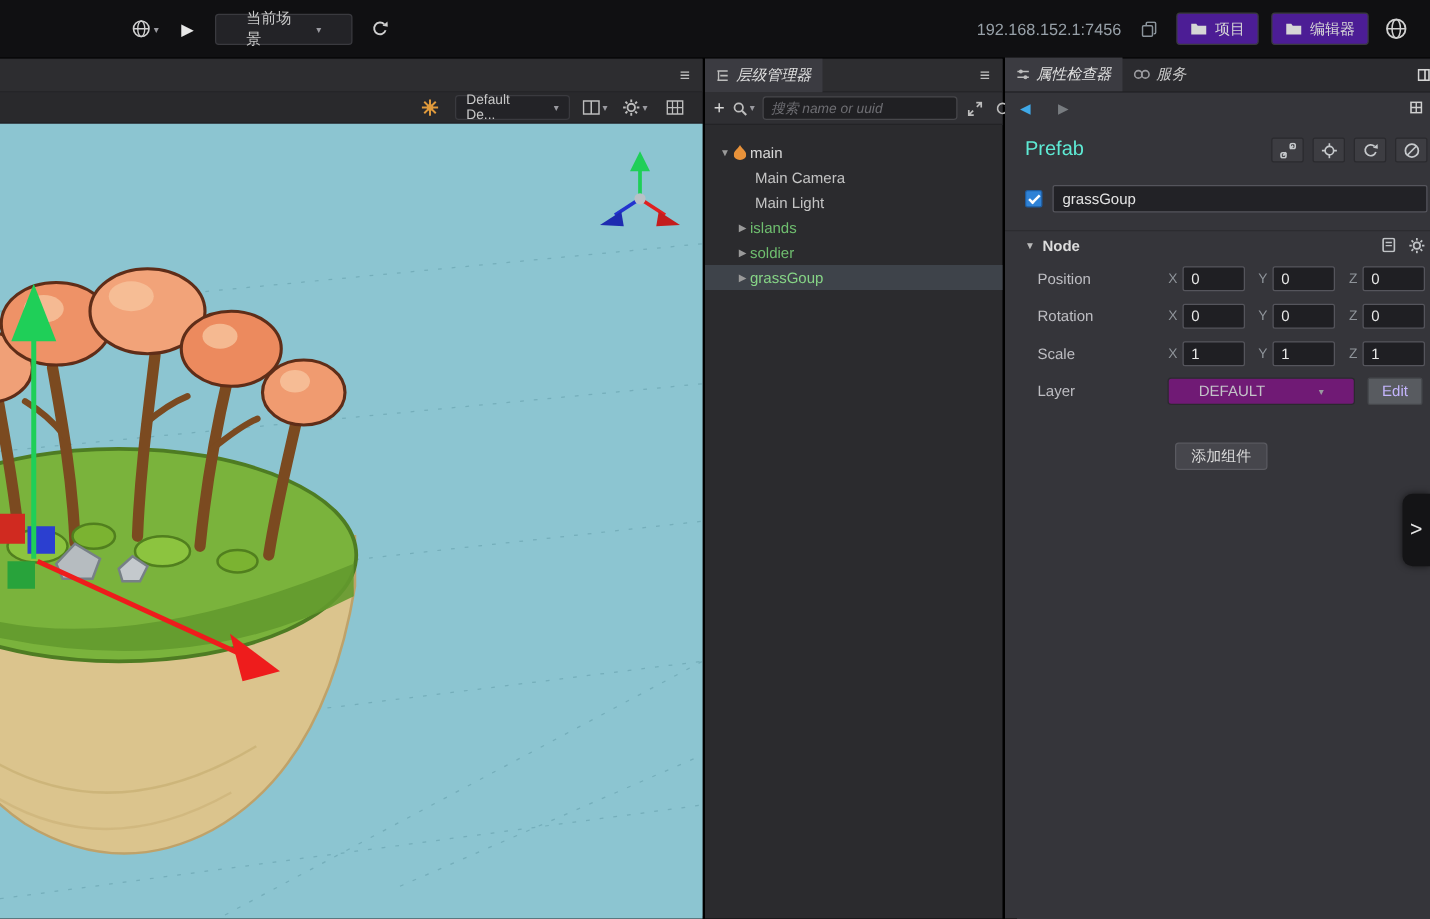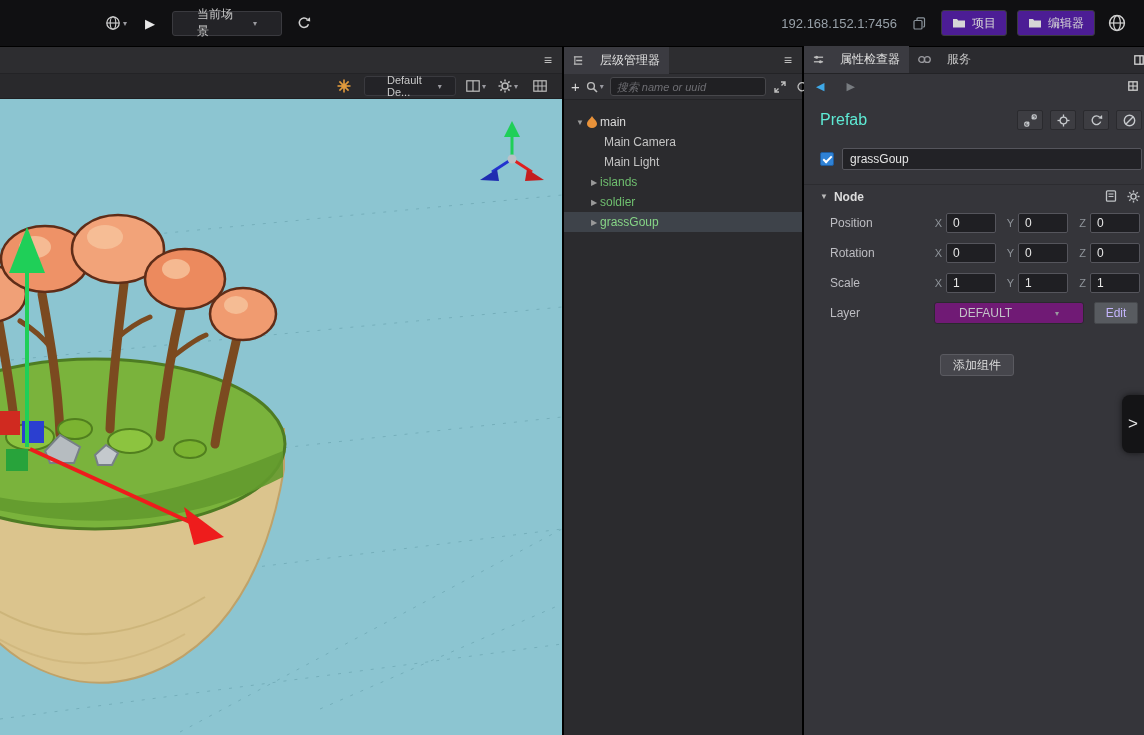--- a/index.html
+++ b/index.html
@@ -26,27 +26,27 @@
   
   .panels { display:flex; height:688px; background:#000; gap:2px; }
   .panel-header { height:27px; background:#2d2d30; border-bottom:1px solid #232326;
     display:flex; align-items:center; padding:0 10px; color:#c6c6c6; font-size:12px; }
   .menu-glyph { margin-left:auto; color:#bdbdbd; font-size:14px; cursor:pointer; }
 
   
   .scene-panel { width:562px; display:flex; flex-direction:column; background:#2a2a2c; }
   .scene-toolbar { height:25px; background:#29292c; display:flex; align-items:center; justify-content:flex-end;
     gap:8px; padding-right:10px; border-bottom:1px solid #1f1f22; }
-  .camera-select { width:92px; height:20px; font-size:11px; padding:0 22px; }
+  .camera-select { width:92px; height:20px; font-size:11px; padding:0 8px; }
   .viewport { flex:1; position:relative; overflow:hidden; background:#8cc5d1; }
   .viewport svg { display:block; }
 
   
   .hier-panel { width:238px; display:flex; flex-direction:column; background:#2b2b2e; }
-  .tab { display:flex; align-items:center; gap:16px; height:27px; padding:0 9px; color:#c6c6c6; font-size:12px; cursor:pointer; }
+  .tab { display:flex; align-items:center; gap:5px; height:27px; padding:0 9px; color:#c6c6c6; font-size:12px; cursor:pointer;font-style:italic; }
   .tab.active { background:#3b3b41; color:#e0e0e0; }
   .hier-toolbar { height:26px; background:#2f2f33; display:flex; align-items:center; gap:6px; padding:0 7px;
     border-bottom:1px solid #232326; }
   .plus-glyph { color:#d8d8d8; font-size:15px; cursor:pointer; }
   .search-input { flex:1; height:19px; background:#202023; border:1px solid #47474b; border-radius:3px;
     color:#bdbdbd; font-size:11px; padding:0 6px; }
   .search-input::placeholder { color:#6e6e73; font-style:italic; }
   .tree { padding-top:12px; flex:1; }
   .tree-row { height:20px; display:flex; align-items:center; font-size:12px; color:#c8c8c8; cursor:pointer; }
   .tree-row .caret { width:12px; color:#9a9a9a; font-size:8px; text-align:center; }

